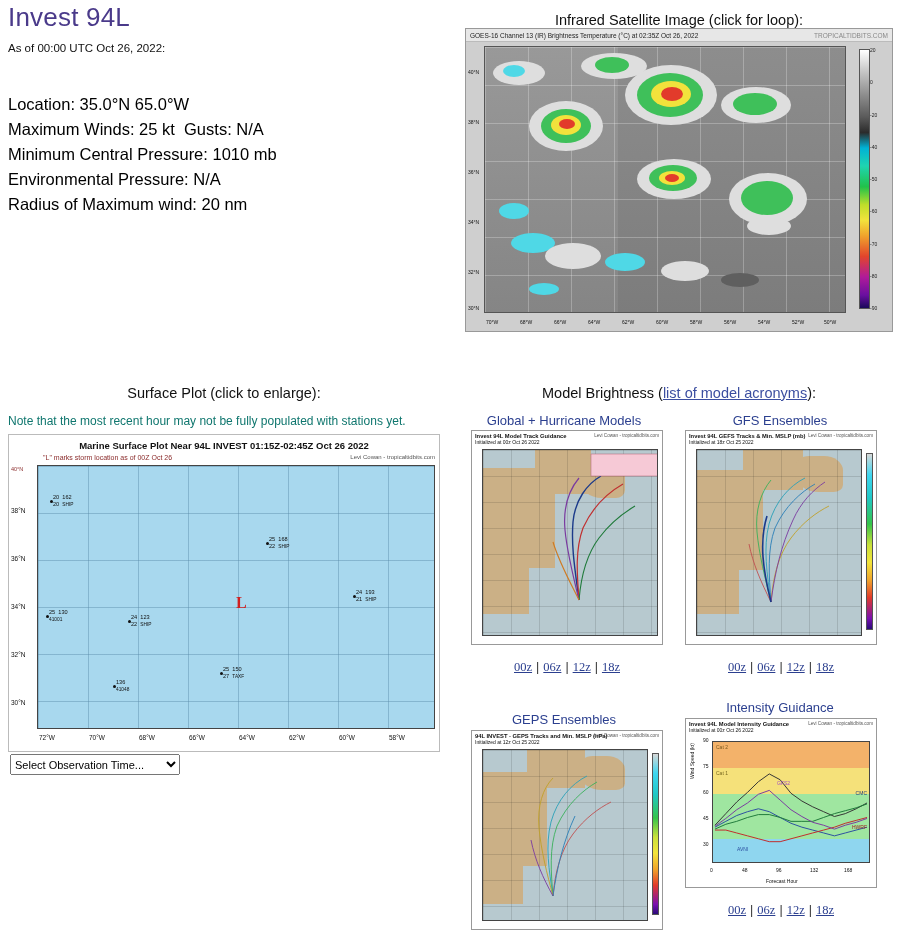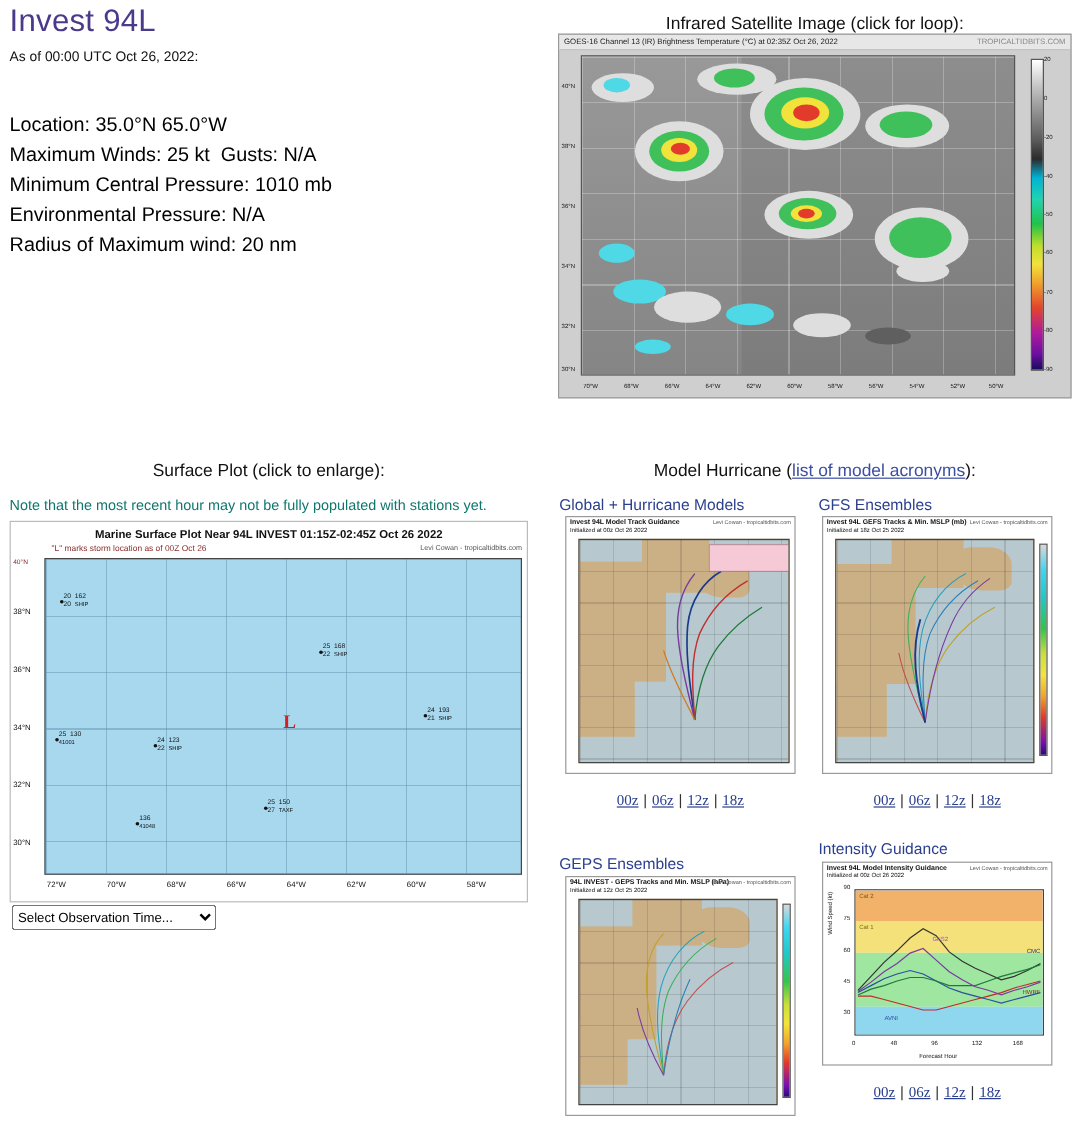--- a/index.html
+++ b/index.html
@@ -130,21 +130,21 @@
   .xlab { position: absolute; bottom: 10px; font-size: 6.5px; color: #111; }
   .sfc-top-left { position: absolute; left: 2px; top: 31px; font-size: 5.5px; color: #8a2b2b; }
 
   select.obs {
     position: absolute; left: 10px; top: 754px; width: 170px; height: 21px;
     font-size: 11px; font-family: "Liberation Sans", sans-serif;
   }
 
   
   .mp-title {
-    position: absolute; font-size: 13px; color: #2b3f8f;
+    position: absolute; text-align: center; font-size: 13px; color: #2b3f8f;
   }
   .model-img {
     position: absolute; border: 1px solid #999; overflow: hidden; background: #fff;
   }
   .mi-head {
     position: absolute; left: 0; top: 0; width: 100%; height: 17px;
     font-size: 5.5px; color: #111; padding: 2px 3px 0 3px;
   }
   .mi-head .t1 { font-weight: bold; font-size: 5.8px; }
   .mi-head .t2 { font-size: 5px; }
@@ -321,21 +321,21 @@
     <div class="xlab" style="left:280px;">62°W</div>
     <div class="xlab" style="left:330px;">60°W</div>
     <div class="xlab" style="left:380px;">58°W</div>
   </div>
 
   <select class="obs">
     <option>Select Observation Time...</option>
   </select>
 
   <div class="sec-head" style="left:465px; top:385px; width:428px;">
-    <span>Model Hurricane (</span><a href="#">list of model acronyms</a><span>):</span>
+    <span>Model Brightness (</span><a href="#">list of model acronyms</a><span>):</span>
   </div>
 
   <div class="mp-title" style="left:466px; top:413px; width:196px;">Global + Hurricane Models</div>
   <div class="model-img" style="left:471px; top:430px; width:192px; height:215px;">
     <div class="mi-head">
       <div class="t1">Invest 94L Model Track Guidance</div>
       <div class="t2">Initialized at 00z Oct 26 2022</div>
       <div class="cred">Levi Cowan - tropicaltidbits.com</div>
     </div>
     <div class="mi-map">

